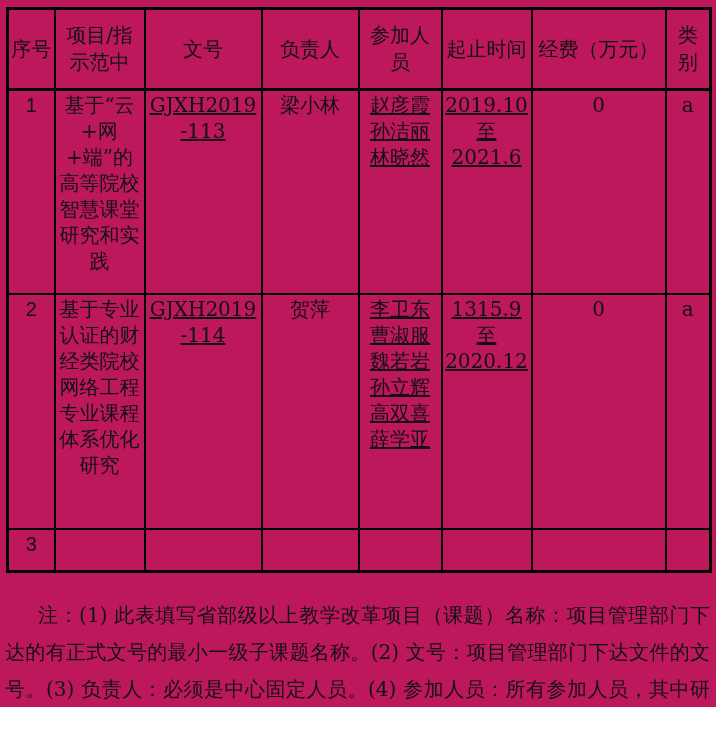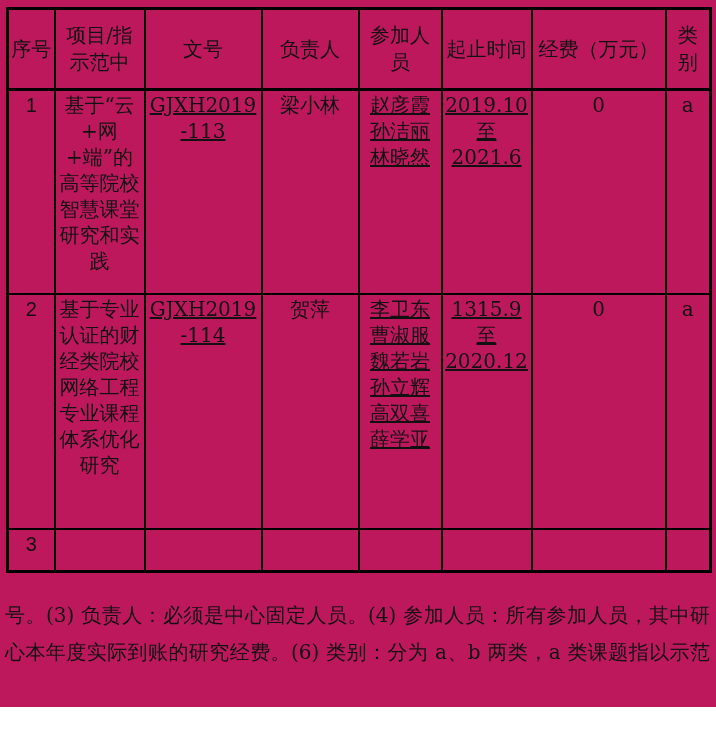--- a/index.html
+++ b/index.html
@@ -137,18 +137,20 @@
         <td class="cell-leader"></td>
         <td class="cell-participants"></td>
         <td class="cell-period"></td>
         <td class="cell-funding"></td>
         <td class="cell-category"></td>
       </tr>
     </tbody>
   </table>
 
   <div class="note">
+    <div class="note-line first">注：(1) 此表填写省部级以上教学改革项目（课题）名称：项目管理部门下</div>
+    <div class="note-line">达的有正式文号的最小一级子课题名称。(2) 文号：项目管理部门下达文件的文</div>
     <div class="note-line">号。(3) 负责人：必须是中心固定人员。(4) 参加人员：所有参加人员，其中研</div>
     <div class="note-line">心本年度实际到账的研究经费。(6) 类别：分为 a、b 两类，a 类课题指以示范</div>
 
   </div>
 
 </div>
 
 </body></html>

